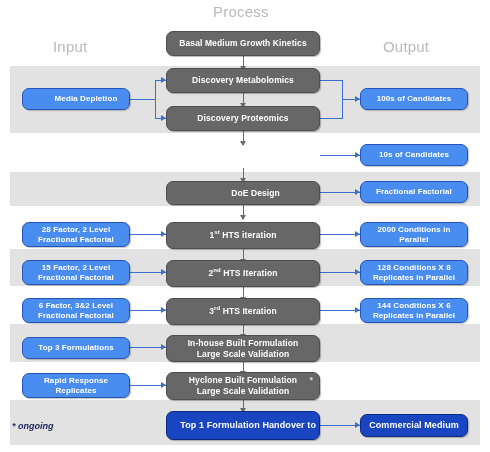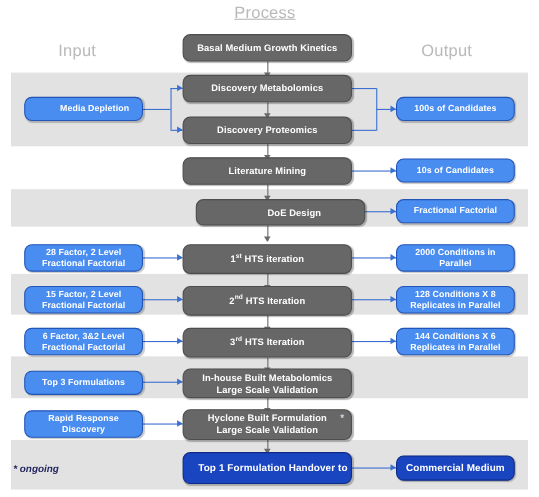--- a/index.html
+++ b/index.html
@@ -120,21 +120,21 @@
 <body>
 
 <div id="canvas">
 
   <div class="band" style="top:66px;height:67px;"></div>
   <div class="band" style="top:172px;height:34px;"></div>
   <div class="band" style="top:249px;height:37px;"></div>
   <div class="band" style="top:324px;height:38px;"></div>
   <div class="band" style="top:400px;height:45px;"></div>
 
-  <div class="col-header" style="left:213px;top:3px;text-decoration:underline;">Process</div>
+  <div class="col-header" style="left:213px;top:3px;">Process</div>
   <div class="col-header" style="left:53px;top:38px;">Input</div>
   <div class="col-header" style="left:383px;top:38px;">Output</div>
 
   <div class="line v gray" style="left:243px;top:56px;height:12px;"></div>
   <div class="arrow down" style="left:239.5px;top:66px;"></div>
 
   <div class="line v gray" style="left:243px;top:93px;height:12px;"></div>
   <div class="arrow down" style="left:239.5px;top:103px;"></div>
 
   <div class="line v gray" style="left:243px;top:131px;height:14px;"></div>
@@ -203,38 +203,37 @@
 
   <div class="line h" style="left:320px;top:425px;width:40px;"></div>
   <div class="arrow right" style="left:355px;top:421.5px;"></div>
 
   <div class="node process" style="left:166px;top:31px;width:154px;height:25px;">Basal Medium Growth Kinetics</div>
 
   <div class="node process" style="left:166px;top:68px;width:154px;height:25px;">Discovery Metabolomics</div>
 
   <div class="node process" style="left:166px;top:106px;width:154px;height:25px;">Discovery Proteomics</div>
 
-  <div class="node process" style="left:166px;top:143px;width:154px;height:25px;">Literature Mining</div>
-
-  <div class="node process" style="left:178px;top:181px;width:154px;height:24px;padding-left:28px;">DoE Design</div>
+
+  <div class="node process" style="left:166px;top:181px;width:154px;height:24px;padding-left:28px;">DoE Design</div>
 
   <div class="node process" style="left:166px;top:222px;width:154px;height:27px;">
     <span><span>1</span><span class="sup">st</span><span> HTS iteration</span></span>
   </div>
 
   <div class="node process" style="left:166px;top:260px;width:154px;height:27px;">
     <span><span>2</span><span class="sup">nd</span><span> HTS Iteration</span></span>
   </div>
 
   <div class="node process" style="left:166px;top:298px;width:154px;height:27px;">
     <span><span>3</span><span class="sup">rd</span><span> HTS Iteration</span></span>
   </div>
 
   <div class="node process" style="left:166px;top:335px;width:154px;height:27px;flex-direction:column;">
-    <span>In-house Built  Metabolomics</span>
+    <span>In-house Built  Formulation</span>
     <span>Large Scale Validation</span>
   </div>
 
   <div class="node process" style="left:166px;top:372px;width:154px;height:28px;flex-direction:column;position:absolute;">
     <span class="inner-ast">*</span>
     <span>Hyclone Built  Formulation</span>
     <span>Large Scale Validation</span>
   </div>
 
   <div class="node final" style="left:166px;top:411px;width:154px;height:29px;flex-direction:column;align-items:flex-end;">
@@ -255,21 +254,21 @@
 
   <div class="node io" style="left:22px;top:298px;width:108px;height:25px;flex-direction:column;">
     <span>6 Factor, 3&amp;2 Level</span>
     <span>Fractional Factorial</span>
   </div>
 
   <div class="node io" style="left:22px;top:337px;width:108px;height:22px;text-align:center;">Top 3 Formulations</div>
 
   <div class="node io" style="left:22px;top:373px;width:108px;height:25px;flex-direction:column;">
     <span>Rapid Response</span>
-    <span>Discovery</span>
+    <span>Replicates</span>
   </div>
 
   <div class="node io" style="left:360px;top:88px;width:108px;height:22px;">100s of Candidates</div>
 
   <div class="node io" style="left:360px;top:144px;width:108px;height:22px;">10s of Candidates</div>
 
   <div class="node io" style="left:360px;top:181px;width:108px;height:22px;">Fractional Factorial</div>
 
   <div class="node io" style="left:360px;top:222px;width:108px;height:25px;flex-direction:column;">
     <span>2000 Conditions in</span>

